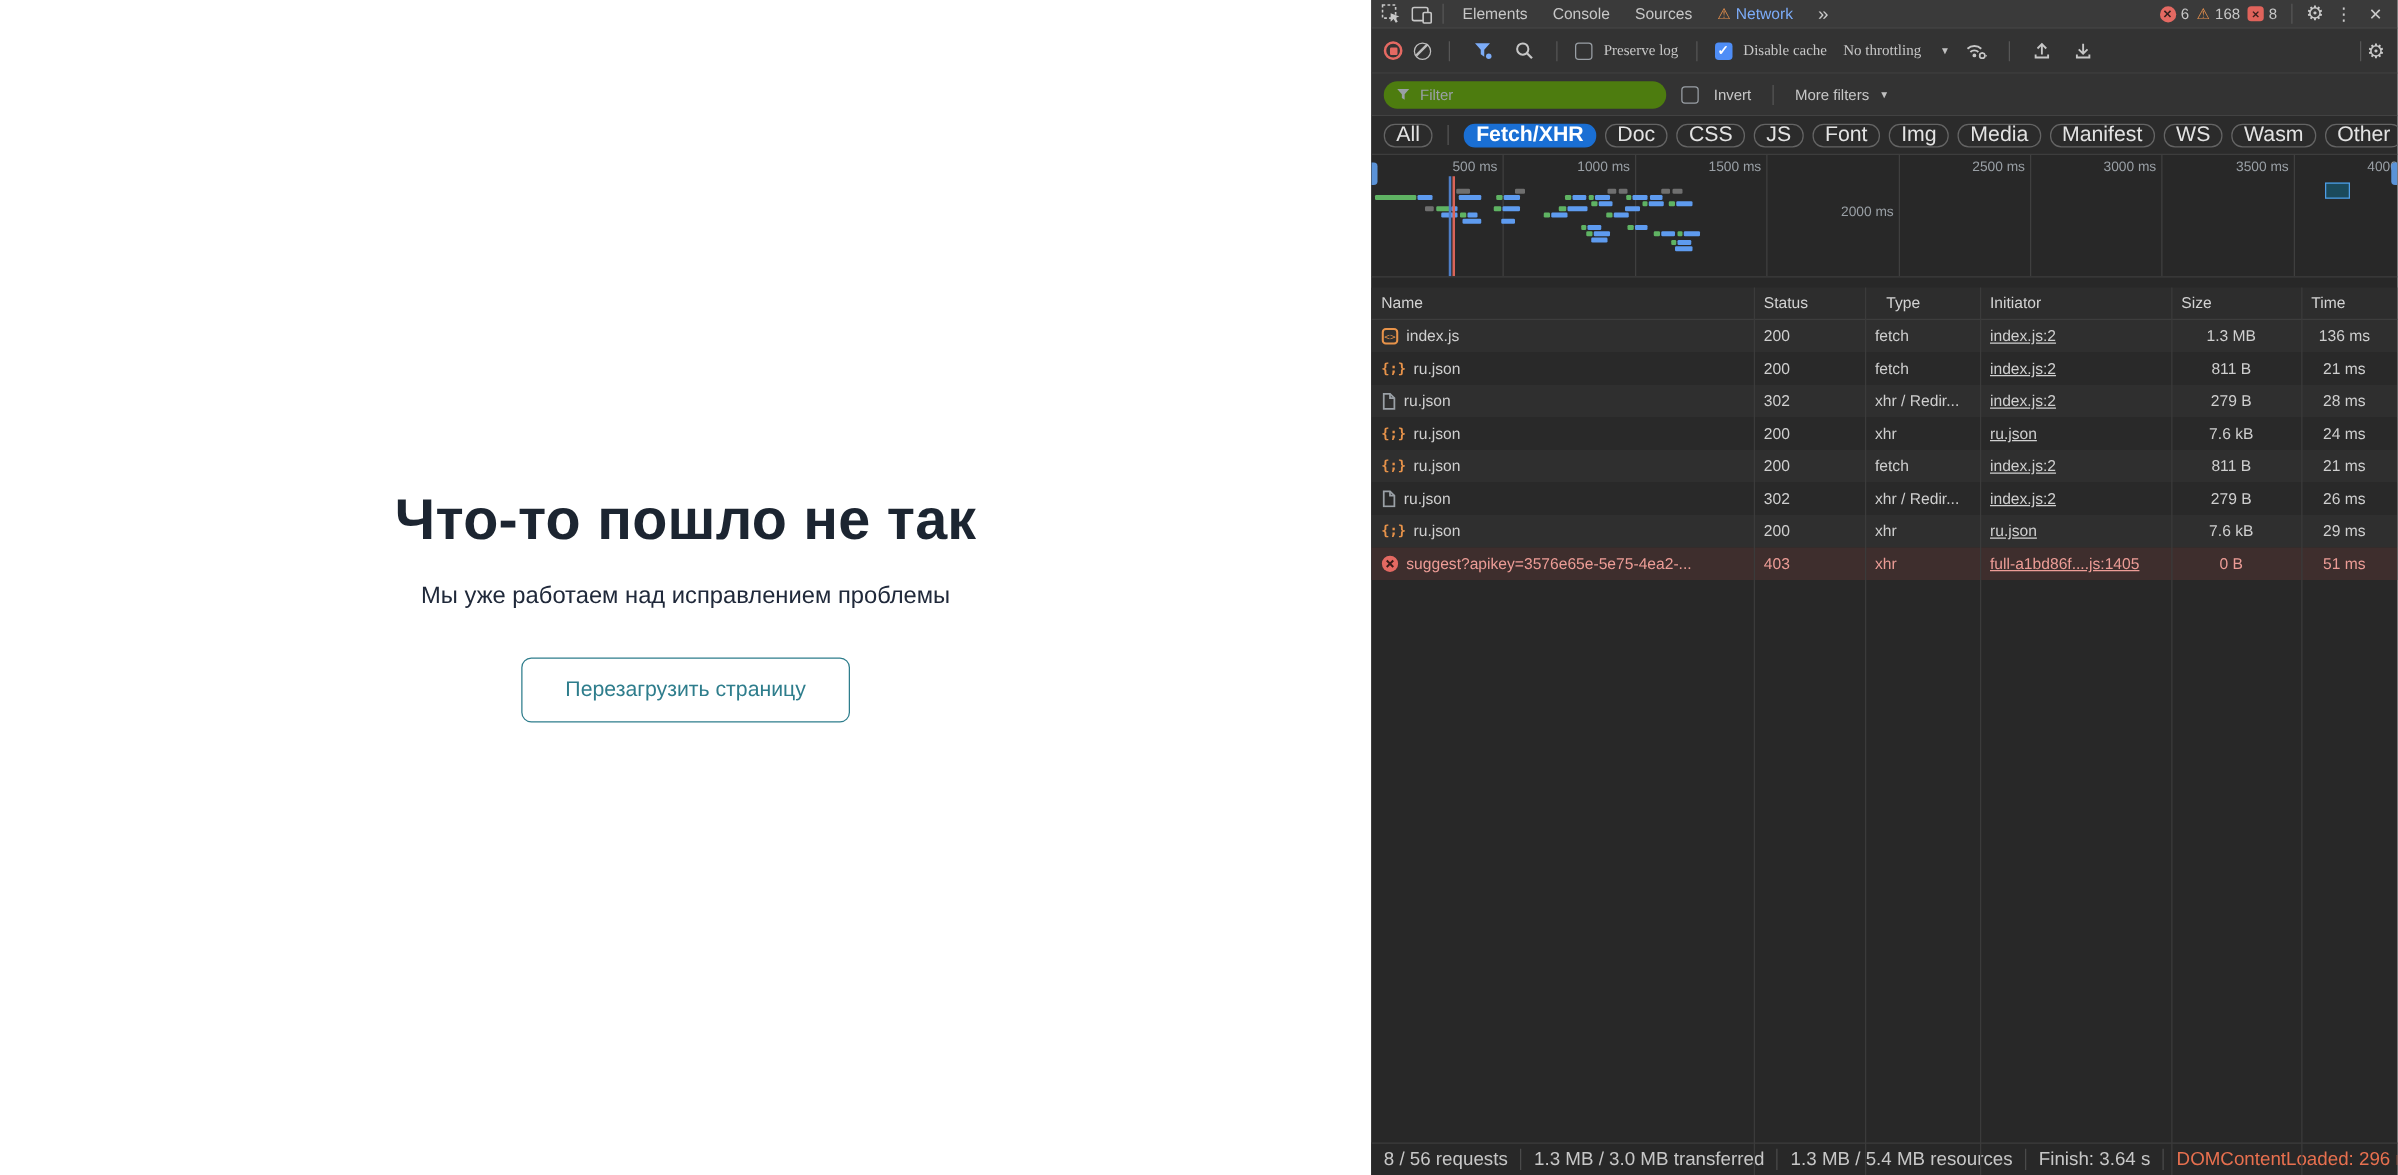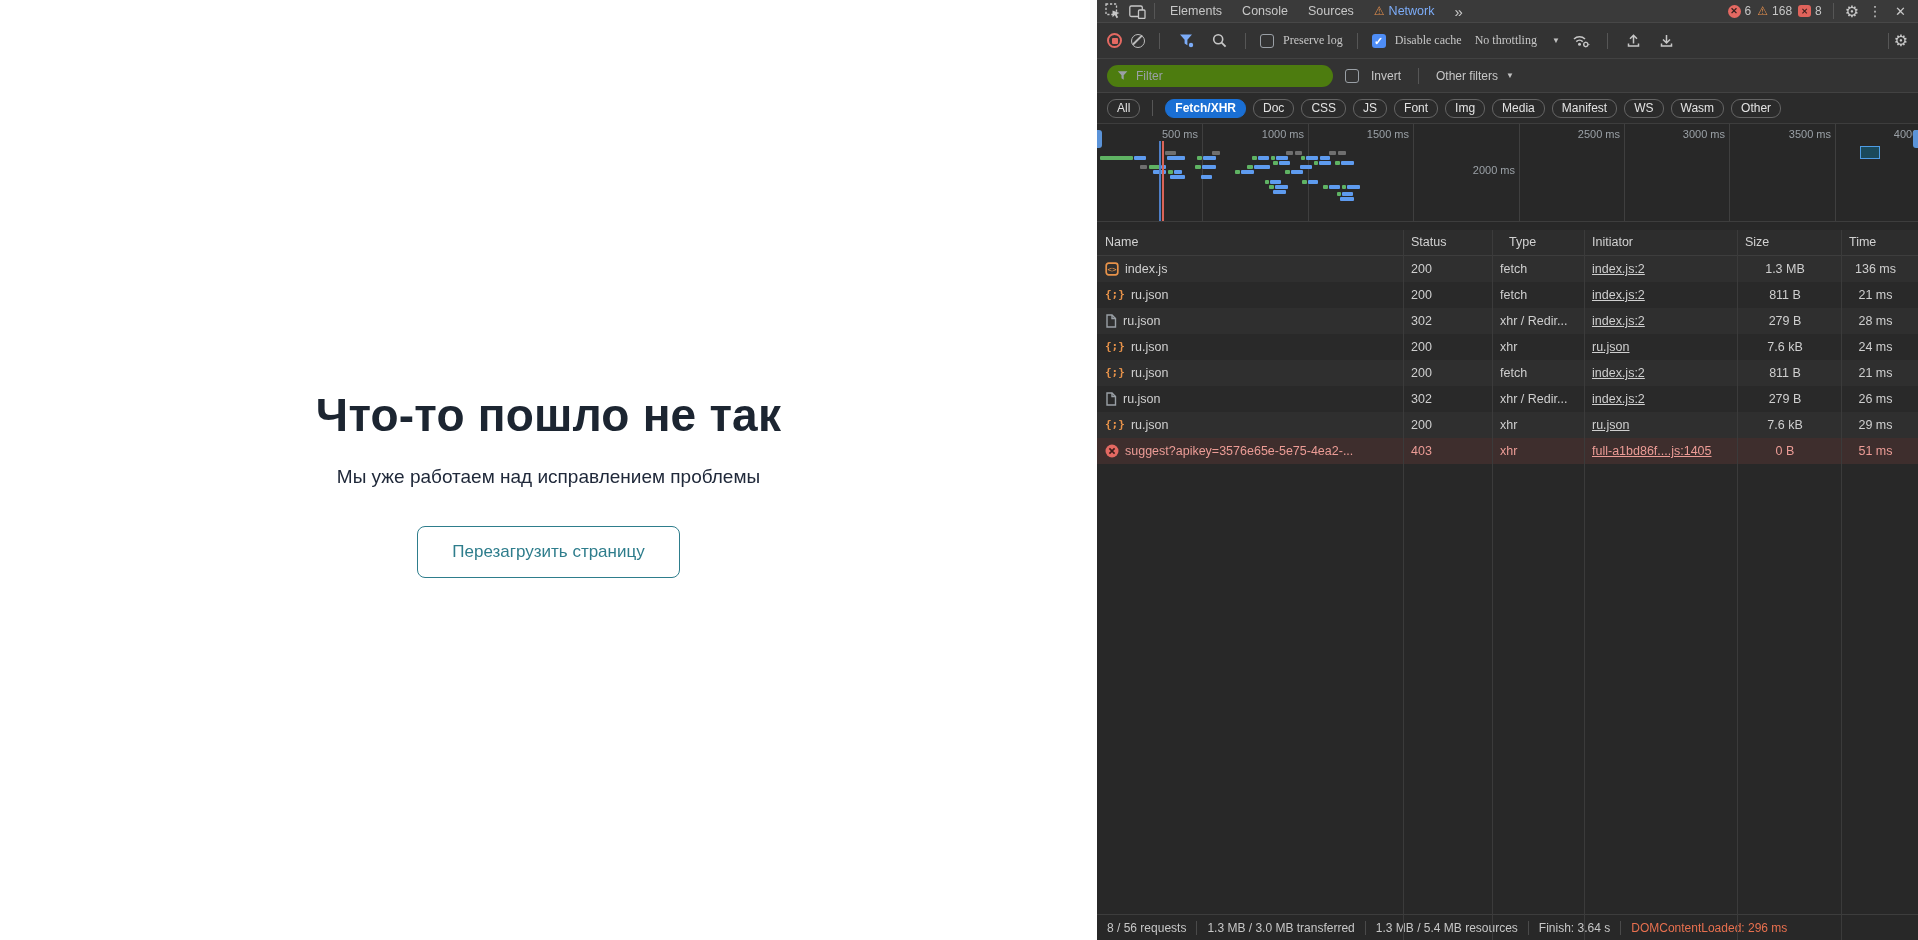--- a/index.html
+++ b/index.html
@@ -45,21 +45,21 @@
 
   .filterrow { height:34px; background:#333333; border-bottom:1px solid #424242; padding:0 10px; gap:12px; }
   .filter-pill { width:226px; height:22px; background:#4d7c0f; border-radius:11px; display:flex; align-items:center;
                  gap:7px; padding:0 10px; }
   .filter-pill input { flex:1; background:transparent; border:none; outline:none; color:#dadada; font-size:12px;
                        font-family:"Liberation Sans",sans-serif; }
   .filter-pill input::placeholder { color:#9aa0a6; }
 
   .chipsrow { height:31px; background:#2b2b2b; border-bottom:1px solid #3d3d3d; padding:0 10px; gap:7px; }
   .chip { height:19px; padding:0 9px; border:1px solid #646464; border-radius:9px; display:flex; align-items:center;
-          font-size:12px; color:#e3e3e3; cursor:pointer; white-space:nowrap;text-align:center; }
+          font-size:17px; color:#e3e3e3; cursor:pointer; white-space:nowrap;text-align:center; }
   .chip.selected { background:#1a6fd4; border-color:#1a6fd4; color:#ffffff; font-weight:bold; }
 
   .timeline { position:relative; height:98px; background:#282828; border-bottom:1px solid #3d3d3d; overflow:hidden; cursor:pointer; }
   .gridline { position:absolute; top:0; bottom:0; width:1px; background:#3f3f3f; }
   .t-label { position:absolute; top:4px; width:56px; text-align:right; font-size:11px; color:#9aa0a6; white-space:nowrap; }
   .wbar { position:absolute; height:4px; border-radius:1px; }
   .evt-line { position:absolute; top:17px; bottom:0; width:1.5px; }
   .sel-square { position:absolute; background:#1b4a5c; border:1px solid #4e9de6; }
   .handle { position:absolute; top:6px; width:5px; height:18px; background:#5b93d8; }
 
@@ -76,21 +76,21 @@
   .row.error .cell, .row.error .link { color:#ec9c96; }
   .cell { line-height:26px; padding-left:8px; font-size:12.5px; color:#cfcfcf; white-space:nowrap; overflow:hidden; }
   .cell.num { text-align:center; padding-right:8px; padding-left:0; }
   .name-cell { display:flex; align-items:center; gap:6px; }
   .link { text-decoration:underline; color:#cfcfcf; }
   .ricon { flex:none; display:flex; align-items:center; }
   .json-ic { color:#e8934a; font-family:"DejaVu Sans Mono",monospace; font-size:11px; font-weight:bold; }
 
   .statusbar { position:absolute; left:0; bottom:0; width:821px; height:26px; background:#282828;
                border-top:1px solid #3d3d3d; display:flex; align-items:center; overflow:hidden; white-space:nowrap; }
-  .seg { padding:0 10px; border-right:1px solid #4a4a4a; color:#c7c7c7; font-size:12px; flex:none; }
+  .seg { padding:0 10px; border-right:1px solid #4a4a4a; color:#c7c7c7; font-size:15px; flex:none; }
   .seg.dcl { border-right:none; color:#e8704f; }
 </style>
 </head>
 <body>
 
 <div class="page">
   <div class="page-content">
     <div class="err-title">Что-то пошло не так</div>
     <div class="err-sub">Мы уже работаем над исправлением проблемы</div>
     <div>
@@ -207,21 +207,21 @@
   <div class="bar filterrow">
     <span class="filter-pill">
       <svg width="12" height="12" viewBox="0 0 15 15">
           <path d="M1 1.5 h12 l-4.6 5.2 v5.6 l-2.8 -1.9 v-3.7 z" fill="#9aa0a6"></path>
         </svg>
       <input type="text" placeholder="Filter" style="">
     </span>
     <span class="cb"></span>
     <span class="lbl">Invert</span>
     <span class="vdiv"></span>
-    <span class="lbl">Other filters</span>
+    <span class="lbl">More filters</span>
     <span class="drop-arrow" style="margin-left:-4px">▼</span>
   </div>
 
   <div class="bar chipsrow" id="chips">
       <span class="chip">All</span>
       <span class="vdiv"></span>
       <span class="chip selected">Fetch/XHR</span>
       <span class="chip">Doc</span>
       <span class="chip">CSS</span>
       <span class="chip">JS</span>

